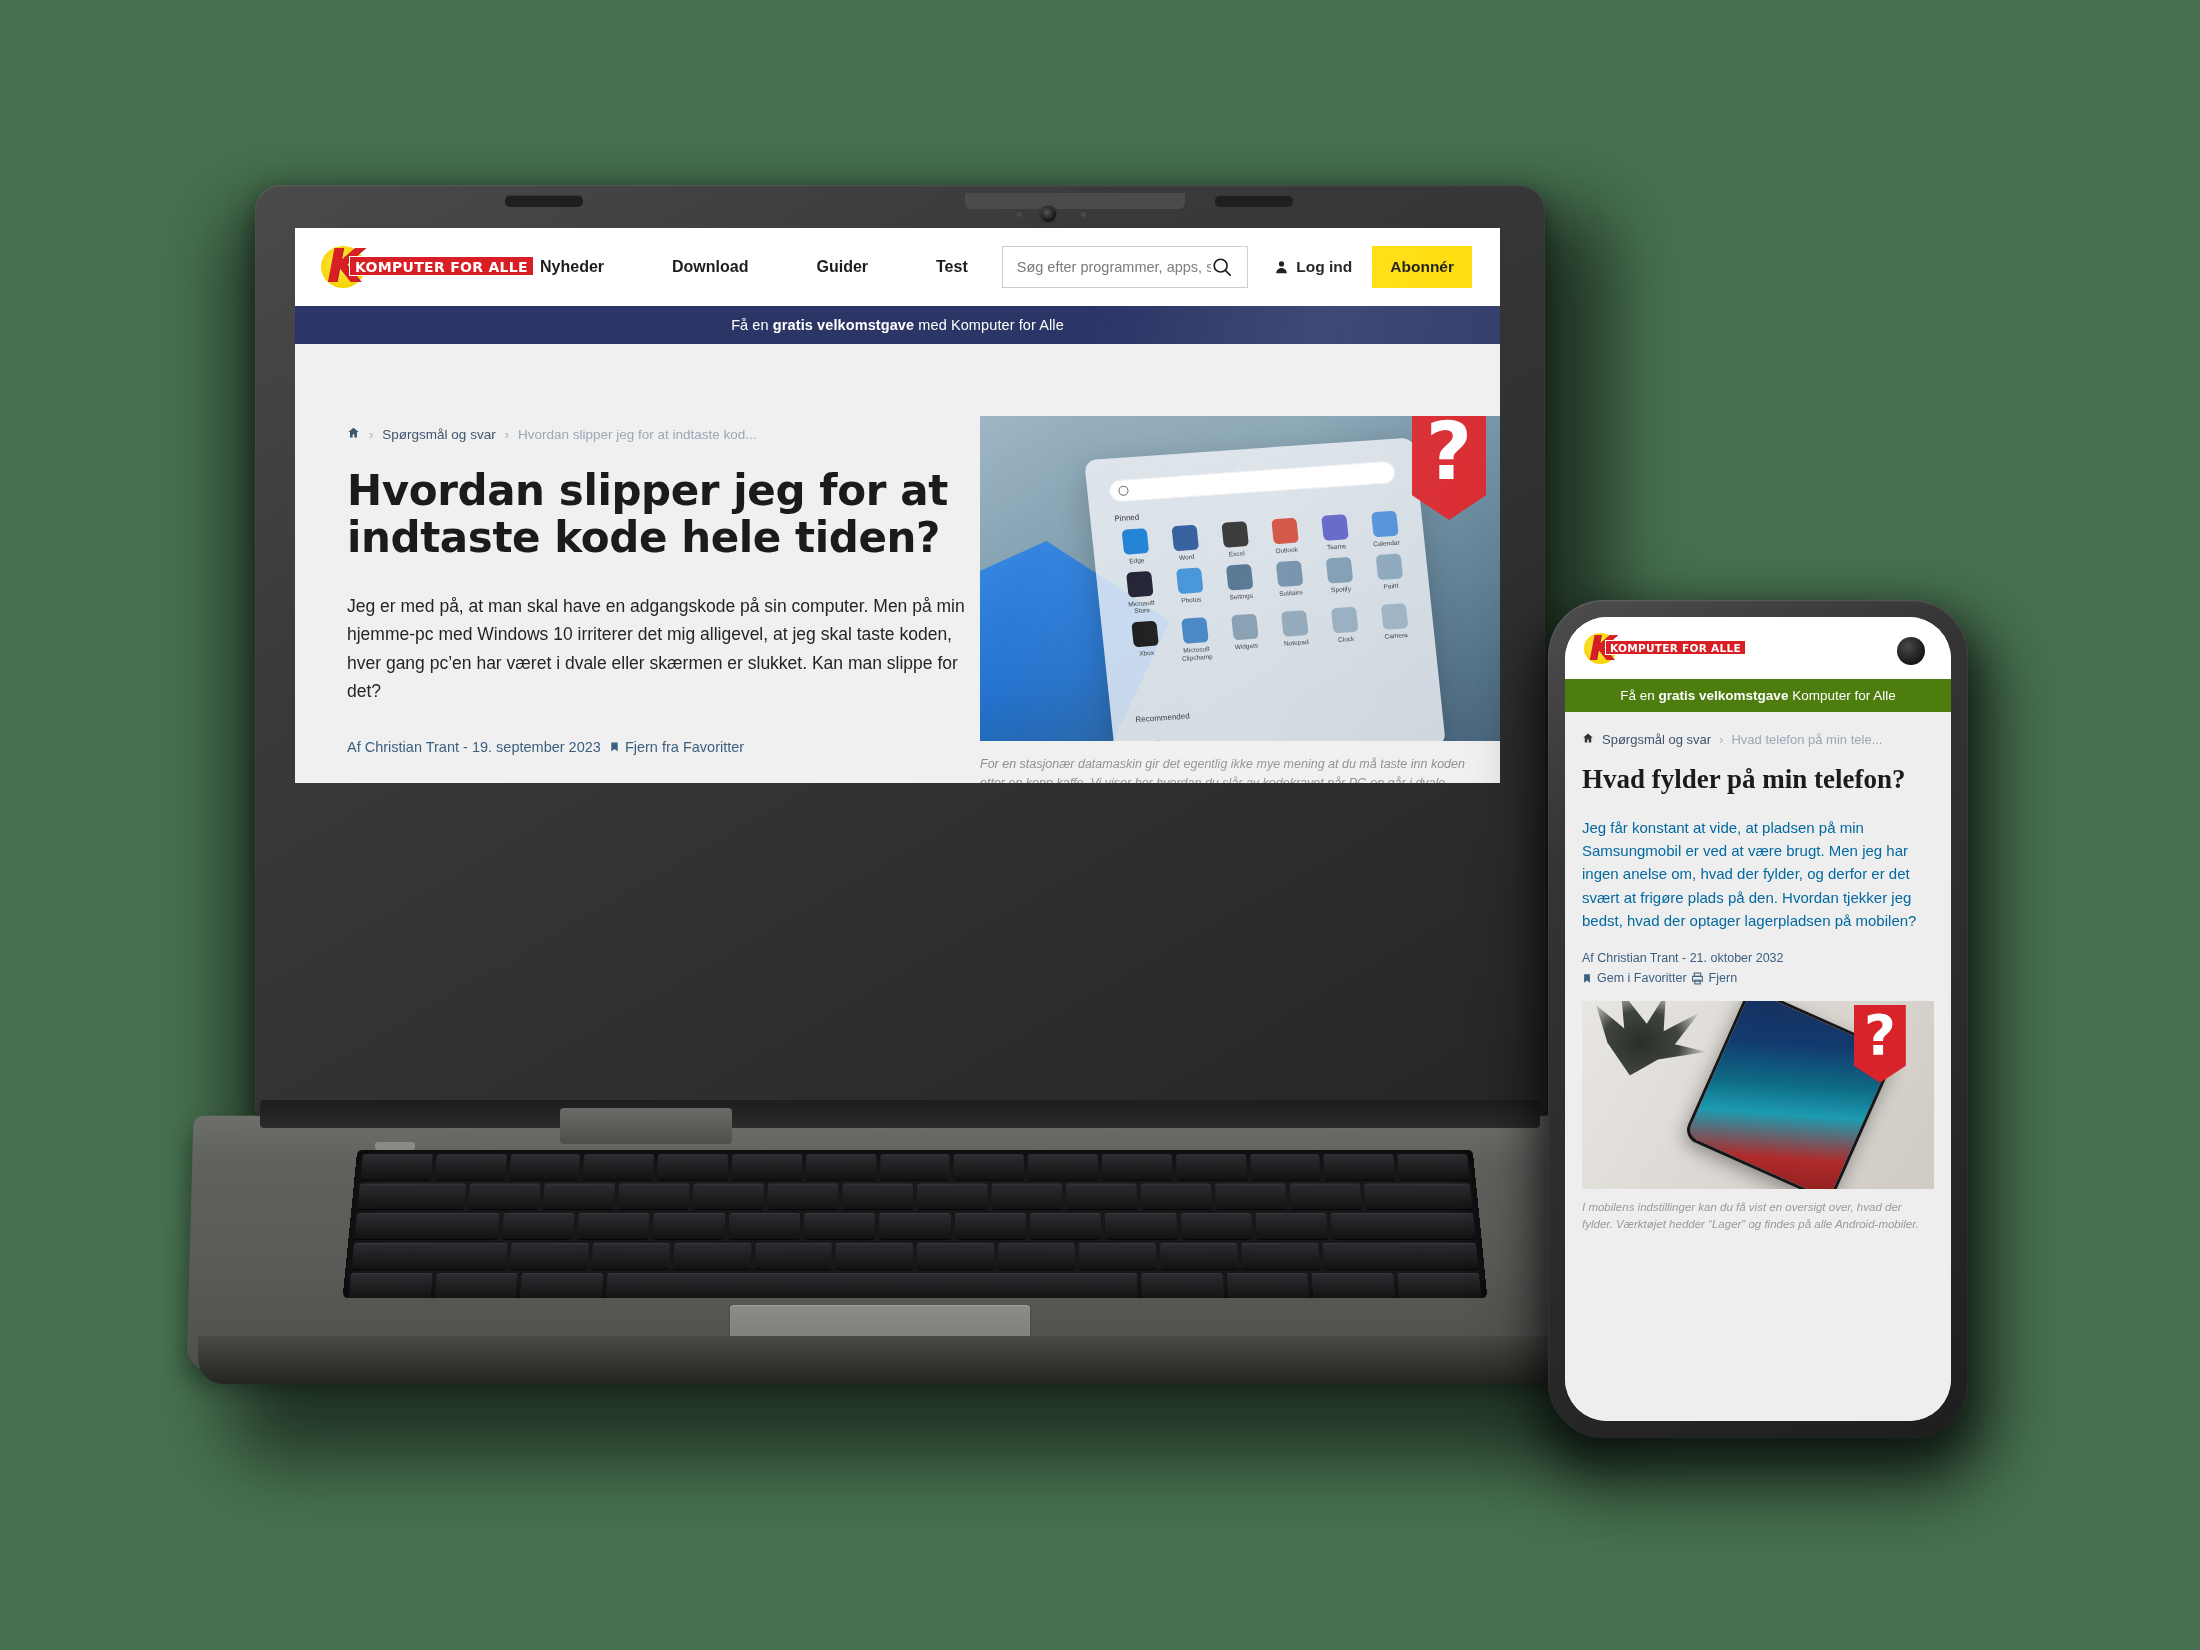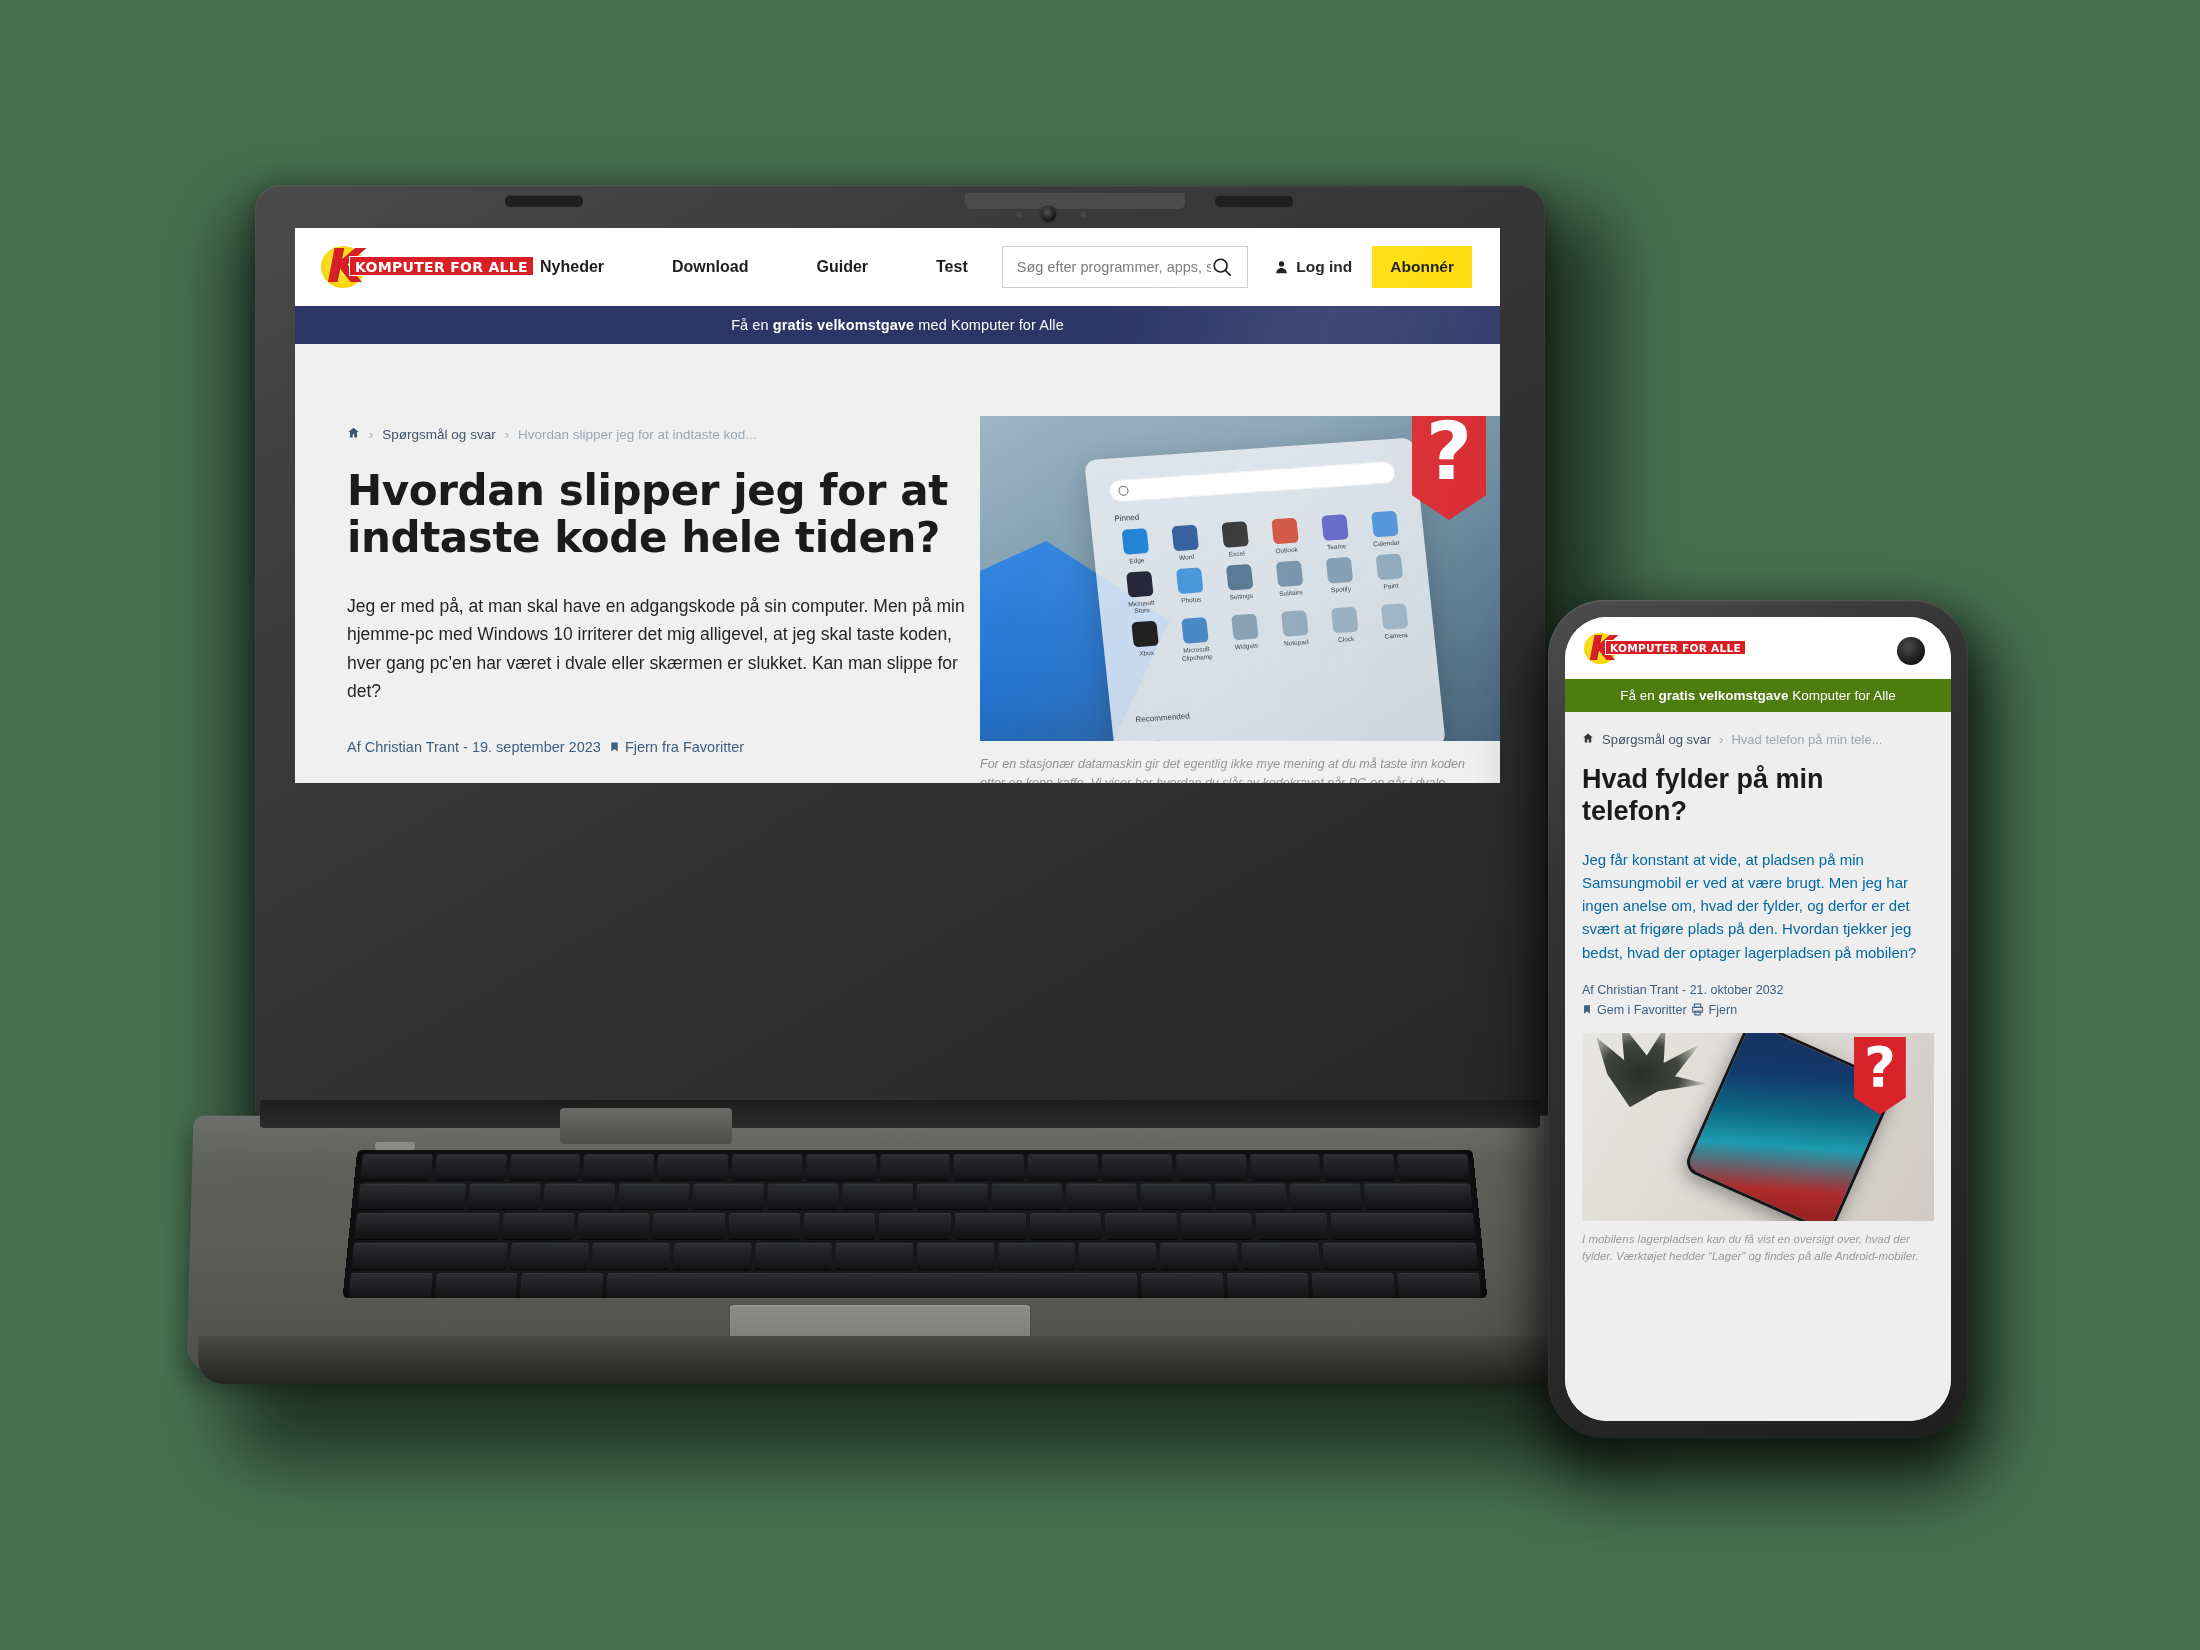--- a/index.html
+++ b/index.html
@@ -239,21 +239,21 @@
   .p-header { height: 62px; background: #fff; display: flex; align-items: center; padding: 0 16px; }
   .p-logo { position: relative; width: 120px; height: 34px; }
   .p-logo .logo-circle { width: 33px; height: 31px; left: 3px; top: 2px; }
   .p-logo .logo-k { font-size: 34px; left: 8px; top: 0px; line-height: 34px; }
   .p-logo .logo-band { left: 24px; top: 9px; height: 15px; font-size: 10.5px; line-height: 15px; padding: 0 4px; }
   .p-promo { background: #4d7c0f; color: #fff; text-align: center; font-size: 13.5px; padding: 9px 0; }
   .p-promo b { font-weight: 800; }
   .p-body { background: #eeeeee; padding: 20px 17px 0 17px; height: 100%; }
   .p-crumbs { display:flex; align-items:center; gap:8px; font-size:13px; color:#3d556e; margin-bottom:17px; }
   .p-crumbs .cur { color:#9aa8b5; }
-  h2.p-title { font-size:27px; line-height:1.18; font-weight:800; color:#1b1b1b; margin-bottom:20px; font-family:Liberation Sans, sans-serif; }
+  h2.p-title { font-size:27px; line-height:1.18; font-weight:800; color:#1b1b1b; margin-bottom:20px; font-family:Liberation Serif, serif; }
   .p-lede { font-size:15px; line-height:1.55; color:#0369a1; margin-bottom:19px; }
   .p-byline { font-size:12.5px; color:#3d6080; margin-bottom:6px; }
   .p-actions { display:flex; gap:4px; font-size:12.5px; color:#3d6080; align-items:center; margin-bottom:16px; }
   .p-actions span { display:inline-flex; align-items:center; gap:5px; }
   .p-img {
     width:100%; height:188px; position:relative; overflow:hidden;
     background: linear-gradient(120deg,#e8e6e2 0%, #dedbd6 40%, #cfcac3 100%);
   }
   .p-phone-pic {
     position:absolute; left:36%; top:6%; width:46%; height:88%;
@@ -587,16 +587,16 @@
           </svg>
           <span>Fjern</span>
         </span>
       </div>
 
       <div class="p-img">
         <div class="p-plant"></div>
         <div class="p-phone-pic"></div>
         <div class="p-q">?</div>
       </div>
-      <div class="p-caption">I mobilens lagerpladsen kan du få vist en oversigt over, hvad der fylder. Værktøjet hedder “Lager” og findes på alle Android-mobiler.</div>
+      <div class="p-caption">I mobilens indstillinger kan du få vist en oversigt over, hvad der fylder. Værktøjet hedder “Lager” og findes på alle Android-mobiler.</div>
     </div>
   </div>
 </div>
 
 </body></html>

